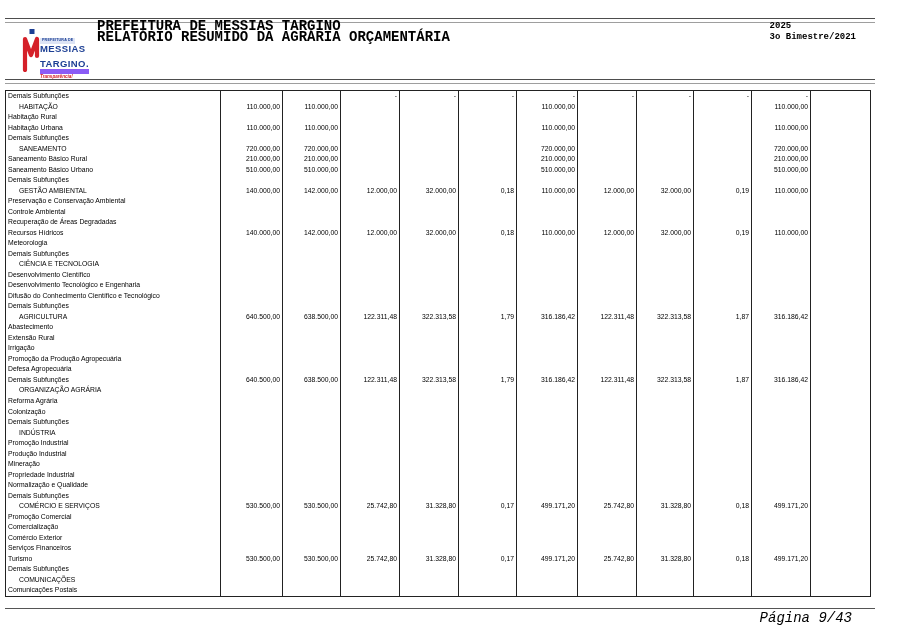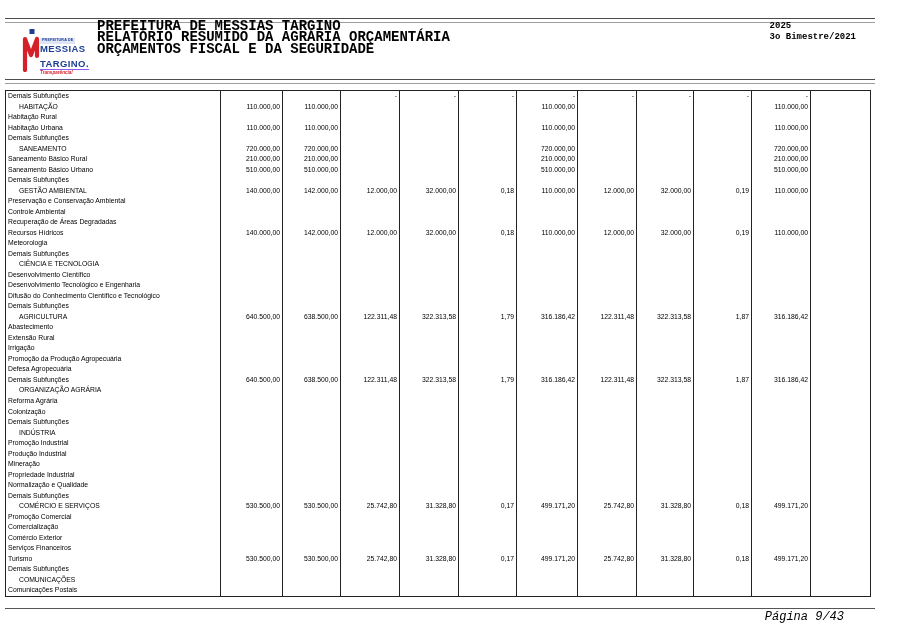--- a/index.html
+++ b/index.html
@@ -15,21 +15,21 @@
   .rule-single{
     position:absolute;left:5px;width:870px;height:0;
     border-top:1px solid #555;
   }
   
   .logo{position:absolute;left:22px;top:26px;width:70px;height:50px;display:flex;}
   .logo-m{flex:0 0 18px;}
   .logo-text{padding-top:2px;line-height:1;}
   .logo-pref{font-size:3.6px;font-weight:bold;letter-spacing:.2px;color:#1c3f94;background:#dde4f5;padding:1px 2px;display:inline-block;}
   .logo-messias,.logo-targino{font-size:9.5px;font-weight:bold;color:#1c3f94;letter-spacing:.4px;line-height:1.05;}
-  .logo-targino{border-bottom:1px solid #8b5cf6;display:inline-block;}
+  .logo-targino{border-bottom:5px solid #8b5cf6;display:inline-block;}
   .logo-slogan{font-size:4.6px;color:#d52029;font-style:italic;font-weight:bold;margin-top:1px;}
   .hdr-titles{
     position:absolute;left:97px;top:21px;
     font-family:"Liberation Mono","DejaVu Sans Mono",monospace;
     font-weight:bold;font-size:14px;line-height:11.4px;white-space:nowrap;
   }
   .hdr-right{
     position:absolute;right:44px;top:21px;text-align:left;
     font-family:"Liberation Mono","DejaVu Sans Mono",monospace;
     font-weight:bold;font-size:9px;line-height:11.4px;white-space:nowrap;
@@ -42,23 +42,23 @@
   }
   table.report td{
     height:10.52px;line-height:10.4px;font-size:6.8px;
     padding:0 2px;white-space:nowrap;overflow:hidden;vertical-align:middle;
   }
   td.label{text-align:left;}
   td.label.indent{padding-left:13px;}
   td.num{text-align:right;border-left:1px solid #222;}
   
   .footer-text{
-    position:absolute;right:56px;top:610px;
+    position:absolute;right:48px;top:610px;
     font-family:"Liberation Mono","DejaVu Sans Mono",monospace;
-    font-style:italic;font-size:12px;white-space:nowrap;
+    font-style:italic;font-size:14px;white-space:nowrap;
   }
 </style>
 </head>
 <body>
 
 <div class="rule-double" style="top:18px"></div>
 
 <div class="logo">
   <div class="logo-m">
     <svg width="18" height="46" viewBox="0 0 18 46">
@@ -70,21 +70,20 @@
     <div class="logo-pref">PREFEITURA DE</div>
     <div class="logo-messias">MESSIAS</div>
     <div><span class="logo-targino">TARGINO.</span></div>
     <div class="logo-slogan">Transparência!</div>
   </div>
 </div>
 
 <div class="hdr-titles">
   <div>PREFEITURA DE MESSIAS TARGINO</div>
   <div>RELATÓRIO RESUMIDO DA AGRÁRIA ORÇAMENTÁRIA</div>
-  <div>ORÇAMENTOS FISCAL E DA SEGURIDADE</div>
 </div>
 
 <div class="hdr-right">
   <div>2025</div>
   <div>3o Bimestre/2021</div>
 </div>
 
 <div class="rule-double" style="top:79px"></div>
 
 <table class="report">

